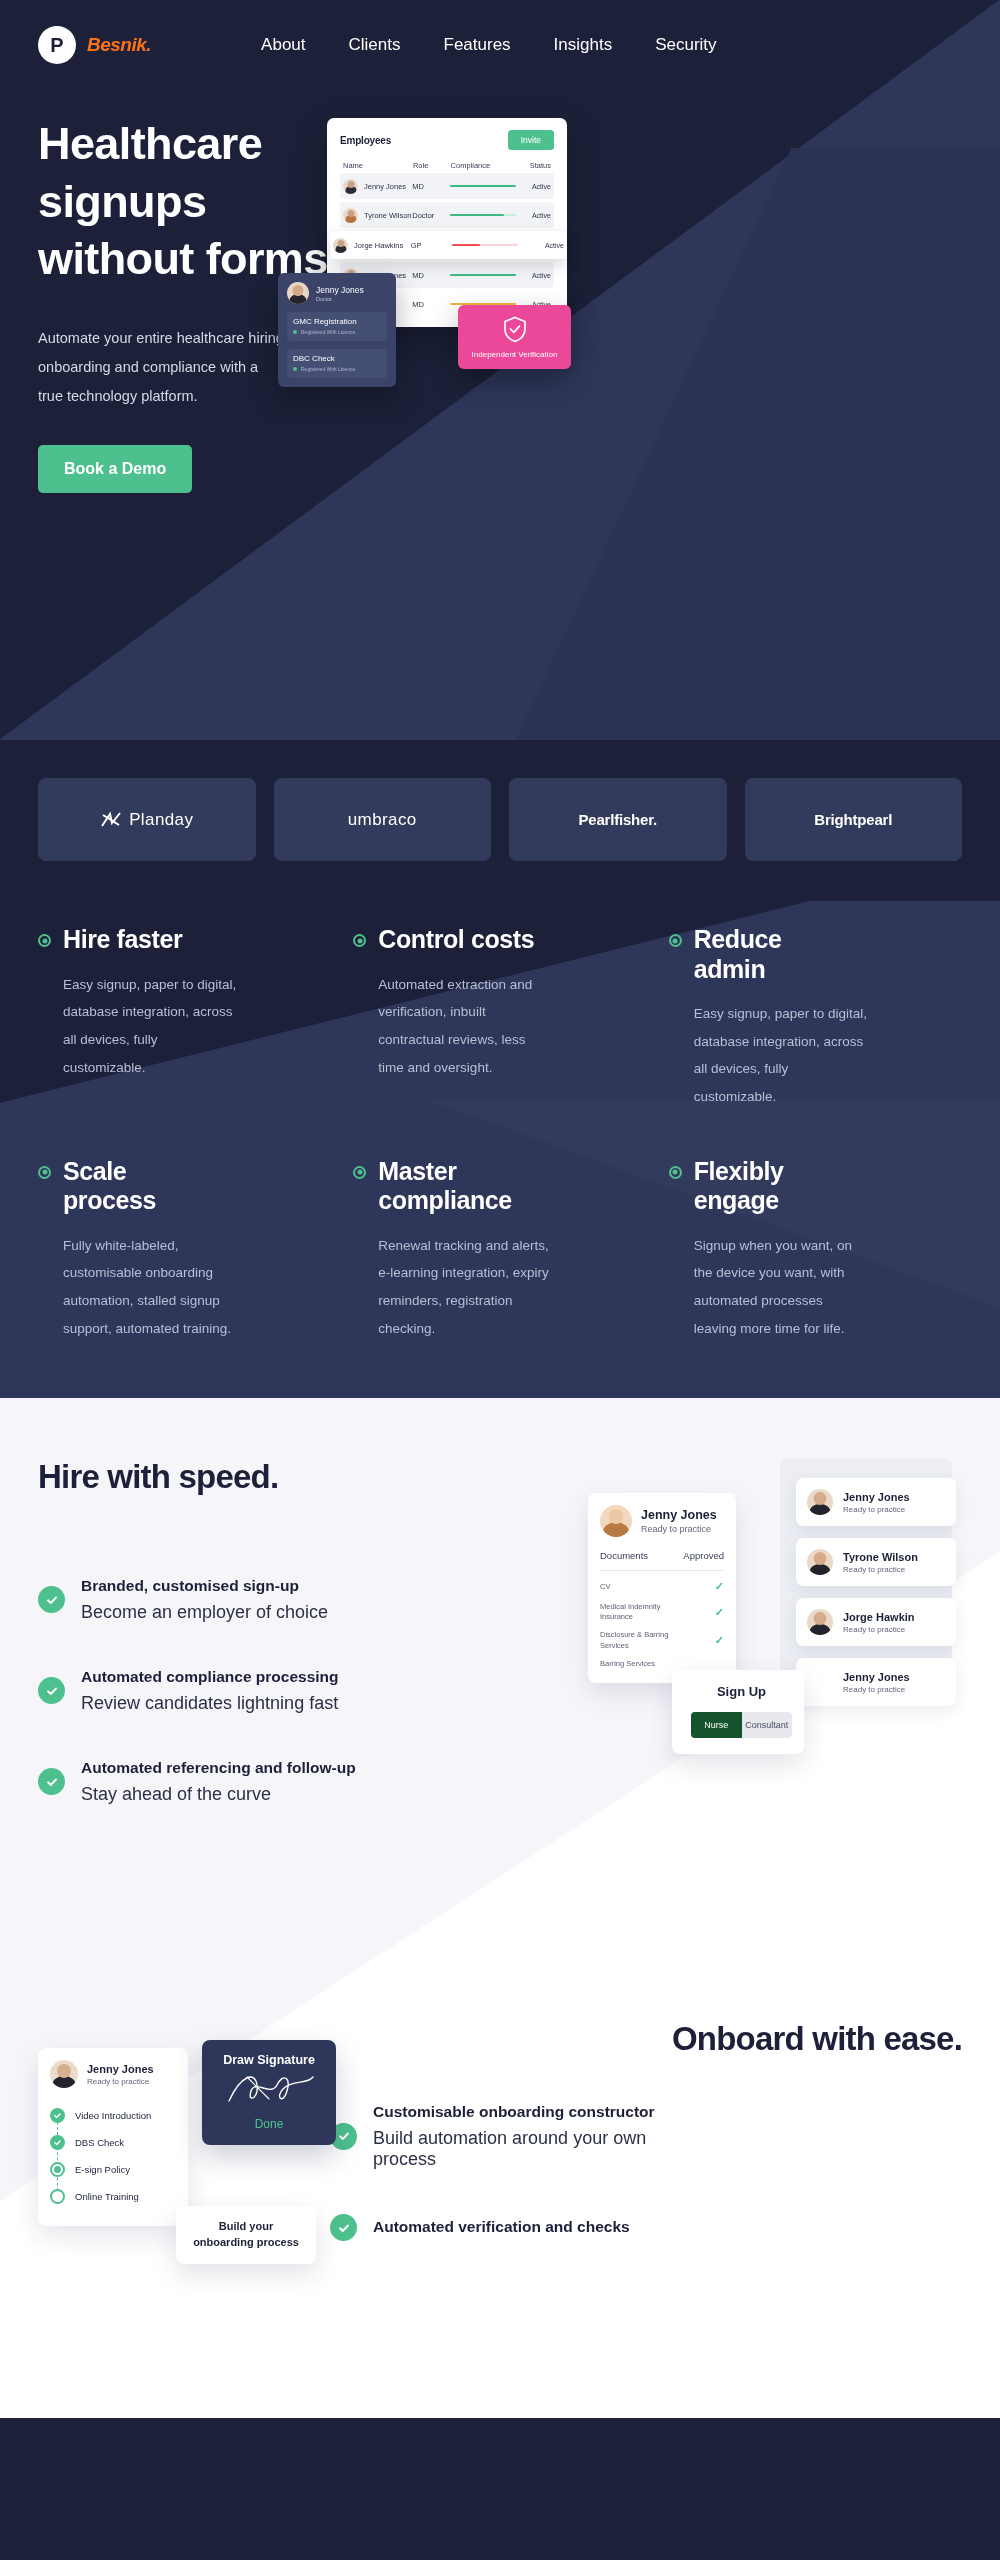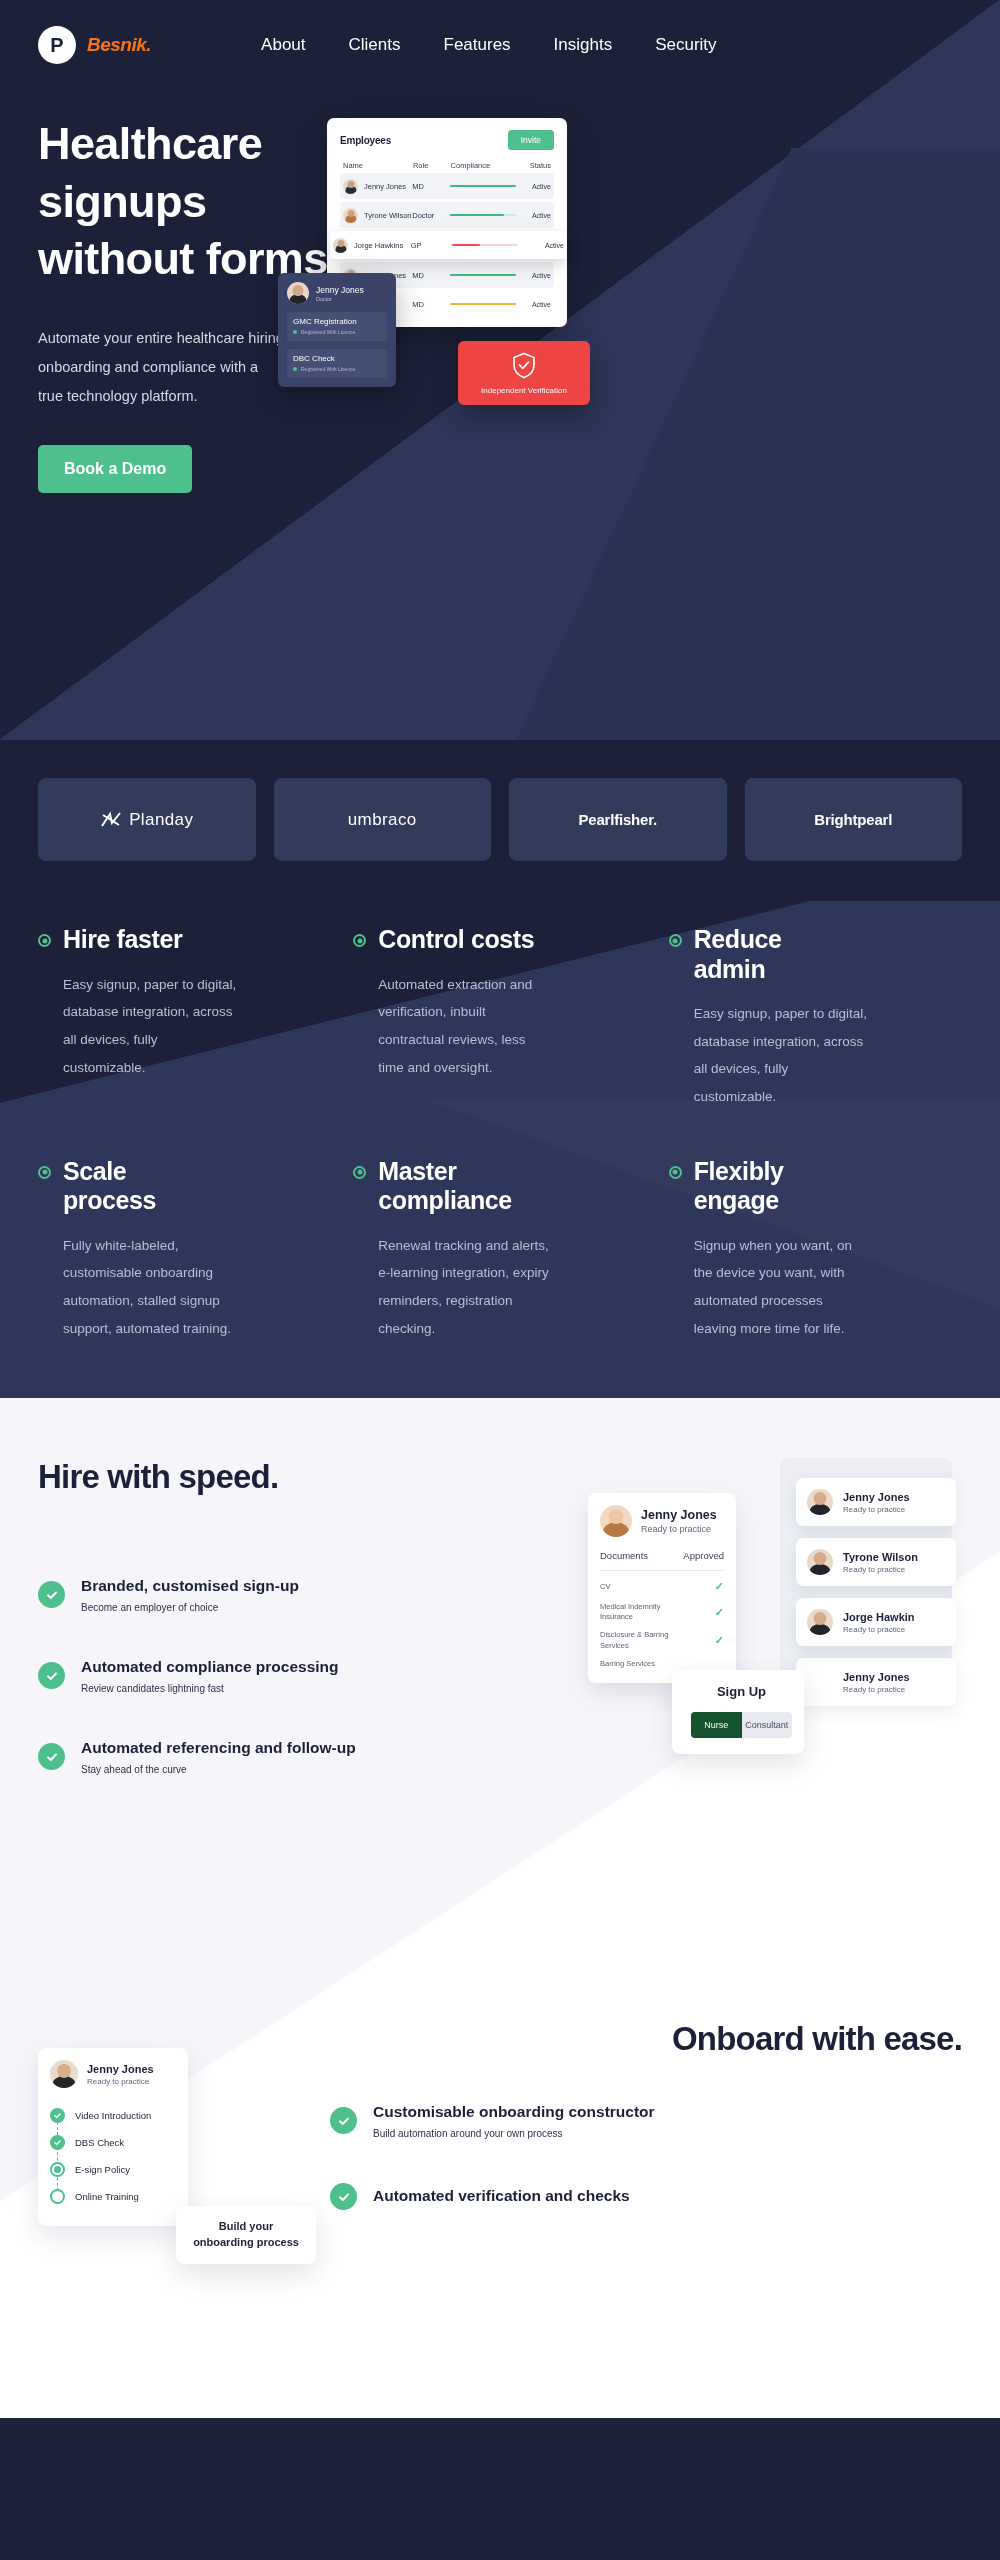--- a/index.html
+++ b/index.html
@@ -179,26 +179,25 @@
     margin-top: 8px; background: #454e73; border-radius: 4px;
     padding: 5px 6px 6px 6px;
   }
   .pc-item-t { color: #ffffff; font-size: 8px; }
   .pc-item-s { display: flex; align-items: center; gap: 4px; margin-top: 3px; }
   .dot-green { width: 4px; height: 4px; border-radius: 50%; background: #4ec08e; flex:0 0 auto;}
   .pc-item-sub { color: #aeb6cf; font-size: 5px; }
 
   .verify-card {
     position: absolute; left: 131px; top: 187px;
-    width: 132px; padding: 11px 6px 10px 6px;
-    background: #ef4444; border-radius: 6px;
+    width: 113px; padding: 11px 6px 10px 6px;
+    background: #ec4899; border-radius: 6px;
     text-align: center;
     box-shadow: 0 12px 28px rgba(0,0,0,.3);
     z-index: 7;
-    margin-top: 36px;
   }
   .verify-card .shield { margin: 0 auto 7px auto; display: block; }
   .verify-text { color: #ffffff; font-size: 8px; }
 
   
   .logos-band { background: #1c2139; padding: 38px 38px 40px 38px; }
   .logos { display: flex; gap: 18px; }
   .logo-card {
     flex: 1; height: 83px;
     background: #333b5c; border-radius: 8px;
@@ -270,21 +269,21 @@
     letter-spacing: -0.8px;
   }
   .check-list { margin-top: 80px; max-width: 330px; }
   .check-item { display: flex; align-items: center; gap: 16px; margin-bottom: 44px; }
   .check-circle {
     width: 27px; height: 27px; border-radius: 50%;
     background: #4ec08e; flex: 0 0 auto;
     display: flex; align-items: center; justify-content: center;
   }
   .ci-title { font-size: 15.5px; font-weight: bold; color: #1c2139; line-height: 1.35; }
-  .ci-sub { font-size: 10px; color: #2b3045; margin-top: 5px; }
+  .ci-sub { font-size: 18px; color: #2b3045; margin-top: 5px; }
 
   
   .speed-mock { position: absolute; right: 22px; top: 50px; width: 390px; height: 330px; z-index: 3; }
   .sm-panel {
     position: absolute; right: 26px; top: 10px; width: 172px; height: 220px;
     background: #eceef4; border-radius: 9px;
   }
   .person-card {
     position: absolute; right: 22px;
     width: 160px; height: 48px;
@@ -798,20 +797,28 @@
               <span class="step-mark current"></span>
               <span class="step-label">E-sign Policy</span>
             </div>
             <div class="step">
               <span class="step-mark todo"></span>
               <span class="step-label">Online Training</span>
             </div>
           </div>
         </div>
 
+        <div class="sig-card">
+          <div class="sig-title">Draw Signature</div>
+          <svg width="96" height="42" viewBox="0 0 96 42">
+            <path d="M8 34 C20 8, 34 4, 36 18 C38 32, 26 36, 30 24 C34 12, 50 30, 56 18 C62 6, 70 10, 66 24 C62 38, 54 30, 62 22 C72 12, 86 18, 92 10" fill="none" stroke="#ffffff" stroke-width="1.4" stroke-linecap="round"></path>
+            <path d="M26 10 L48 32" fill="none" stroke="#ffffff" stroke-width="1.1" stroke-linecap="round"></path>
+          </svg>
+          <div class="sig-done">Done</div>
+        </div>
 
         <div class="build-card">
           <div class="build-text">Build your onboarding process</div>
         </div>
       </div>
     </section>
   </div>
 
 </div>
 

